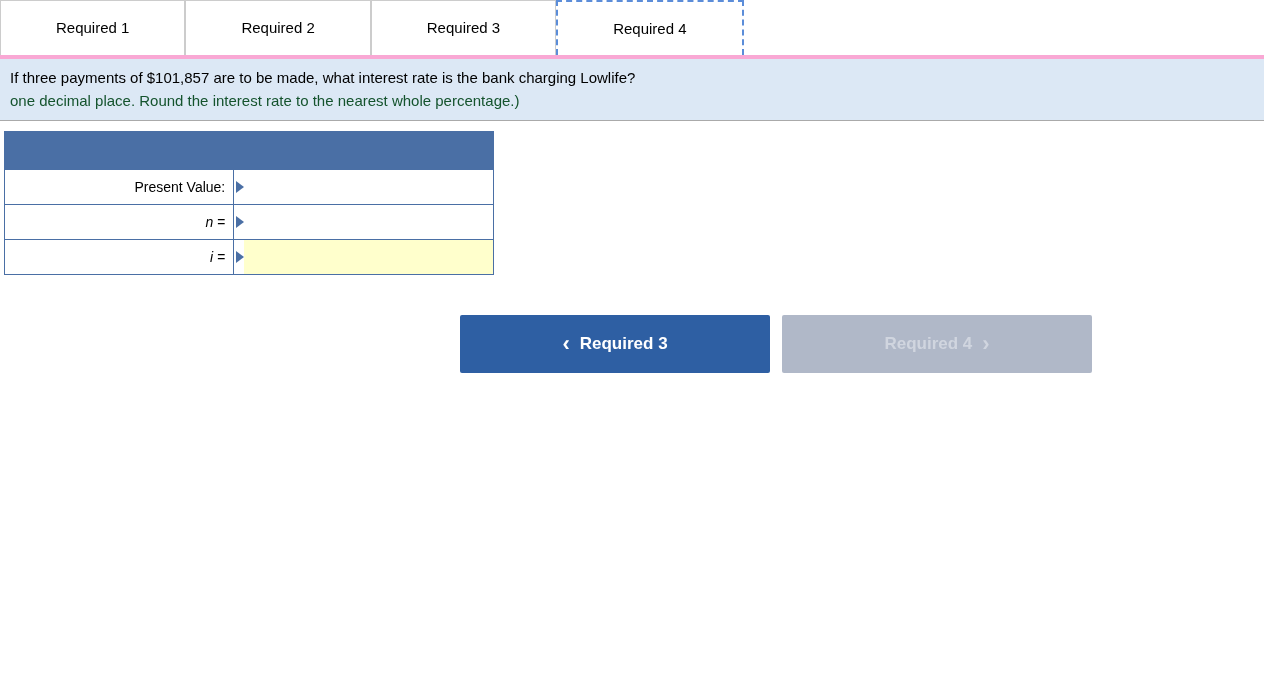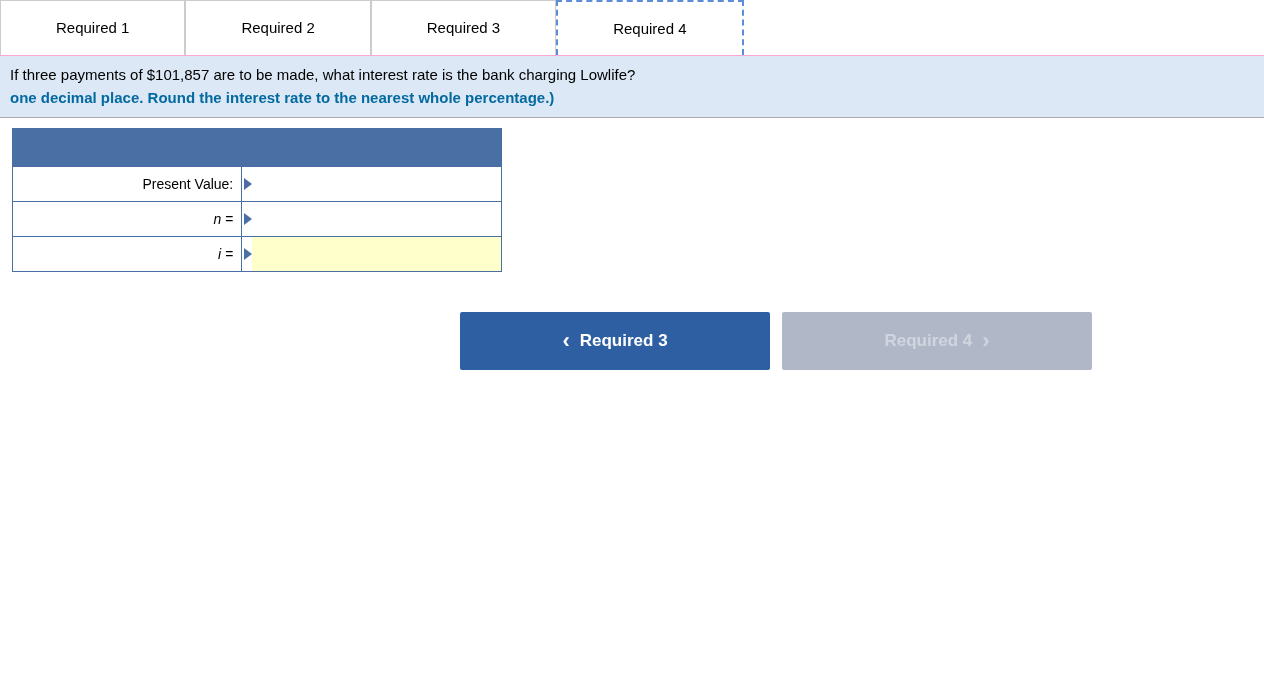--- a/index.html
+++ b/index.html
@@ -12,21 +12,21 @@
       font-family: Arial, sans-serif;
       font-size: 15px;
       background: #fff;
       width: 1264px;
       min-height: 689px;
       overflow: hidden;
     }
 
     .tabs-container {
       display: flex;
-      border-bottom: 1px solid #f9a8d4;
+      border-bottom: 4px solid #f9a8d4;
       margin-bottom: 0;
     }
 
     .tab {
       padding: 18px 55px;
       border: 1px solid #ccc;
       border-bottom: none;
       cursor: pointer;
       font-size: 15px;
       background: #fff;
@@ -41,27 +41,26 @@
 
     .question-area {
       background: #dce8f5;
       padding: 8px 10px;
       font-size: 15px;
       line-height: 1.5;
       border-bottom: 1px solid #aaa;
     }
 
     .question-area .red-text {
-      color: #0369a1;
-      font-weight: bold;
+      color: #14532d;
     }
 
     .table-container {
       margin-top: 10px;
-      margin-left: 12px;
+      margin-left: 4px;
       width: 490px;
     }
 
     .header-row {
       background: #4a6fa5;
       height: 38px;
       width: 490px;
     }
 
     .form-table {

